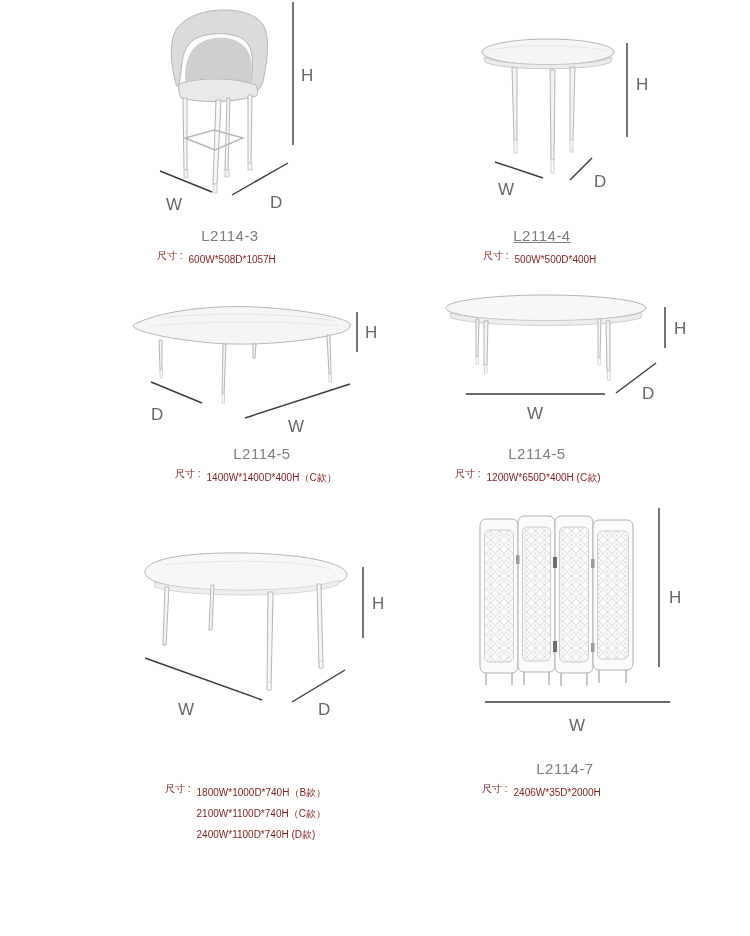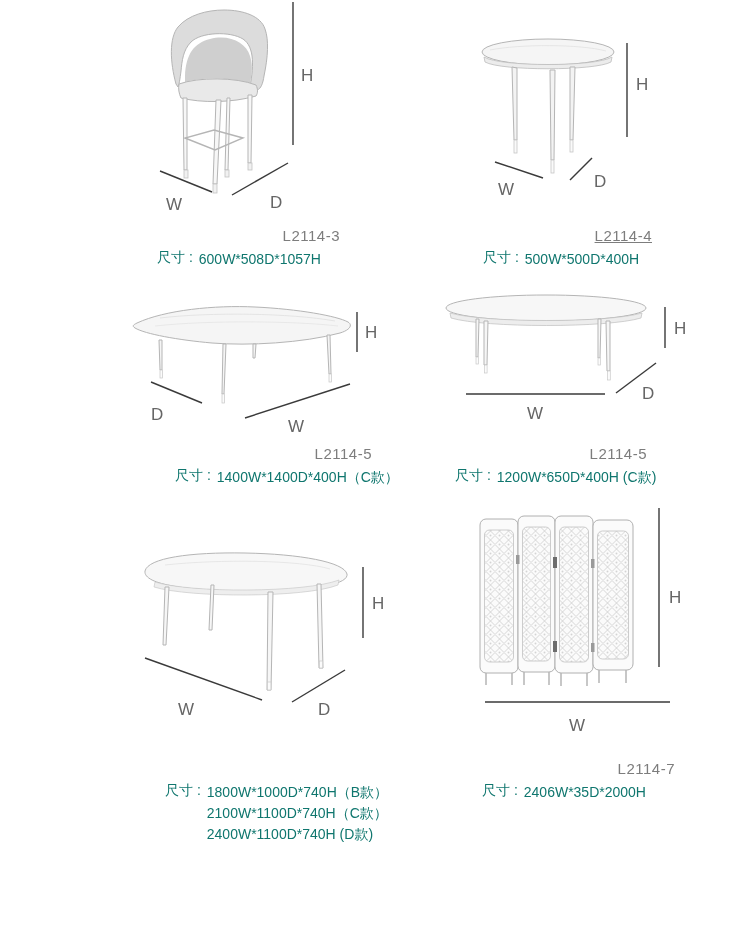--- a/index.html
+++ b/index.html
@@ -2,25 +2,25 @@
 <html><head>
 <meta charset="utf-8">
 <style>
   html,body{margin:0;padding:0;background:#ffffff;}
   #page{
     position:relative;width:750px;height:936px;background:#ffffff;overflow:hidden;
     font-family:"Liberation Sans","DejaVu Sans",sans-serif;
   }
   .drawing{position:absolute;}
   .product-code{
-    position:absolute;width:220px;text-align:right;
+    position:absolute;width:220px;text-align:center;
     font-size:15px;color:#7d7d7d;letter-spacing:.5px;
   }
   .dims{position:absolute;display:flex;gap:6px;align-items:flex-start;
-    font-size:14px;color:#0f766e;}
+    font-size:10px;color:#7f1d1d;}
   .dims-label{white-space:pre;}
   .dims-line{white-space:pre;line-height:21px;}
   .dims-lines{display:flex;flex-direction:column;}
   svg text.dimlab{font-family:"Liberation Sans","DejaVu Sans",sans-serif;
     font-size:17px;fill:#666666;}
   .dimline{stroke:#3a3a3a;stroke-width:1.4;}
   .art{stroke:#b5b5b5;}
 </style>
 </head>
 <body>

